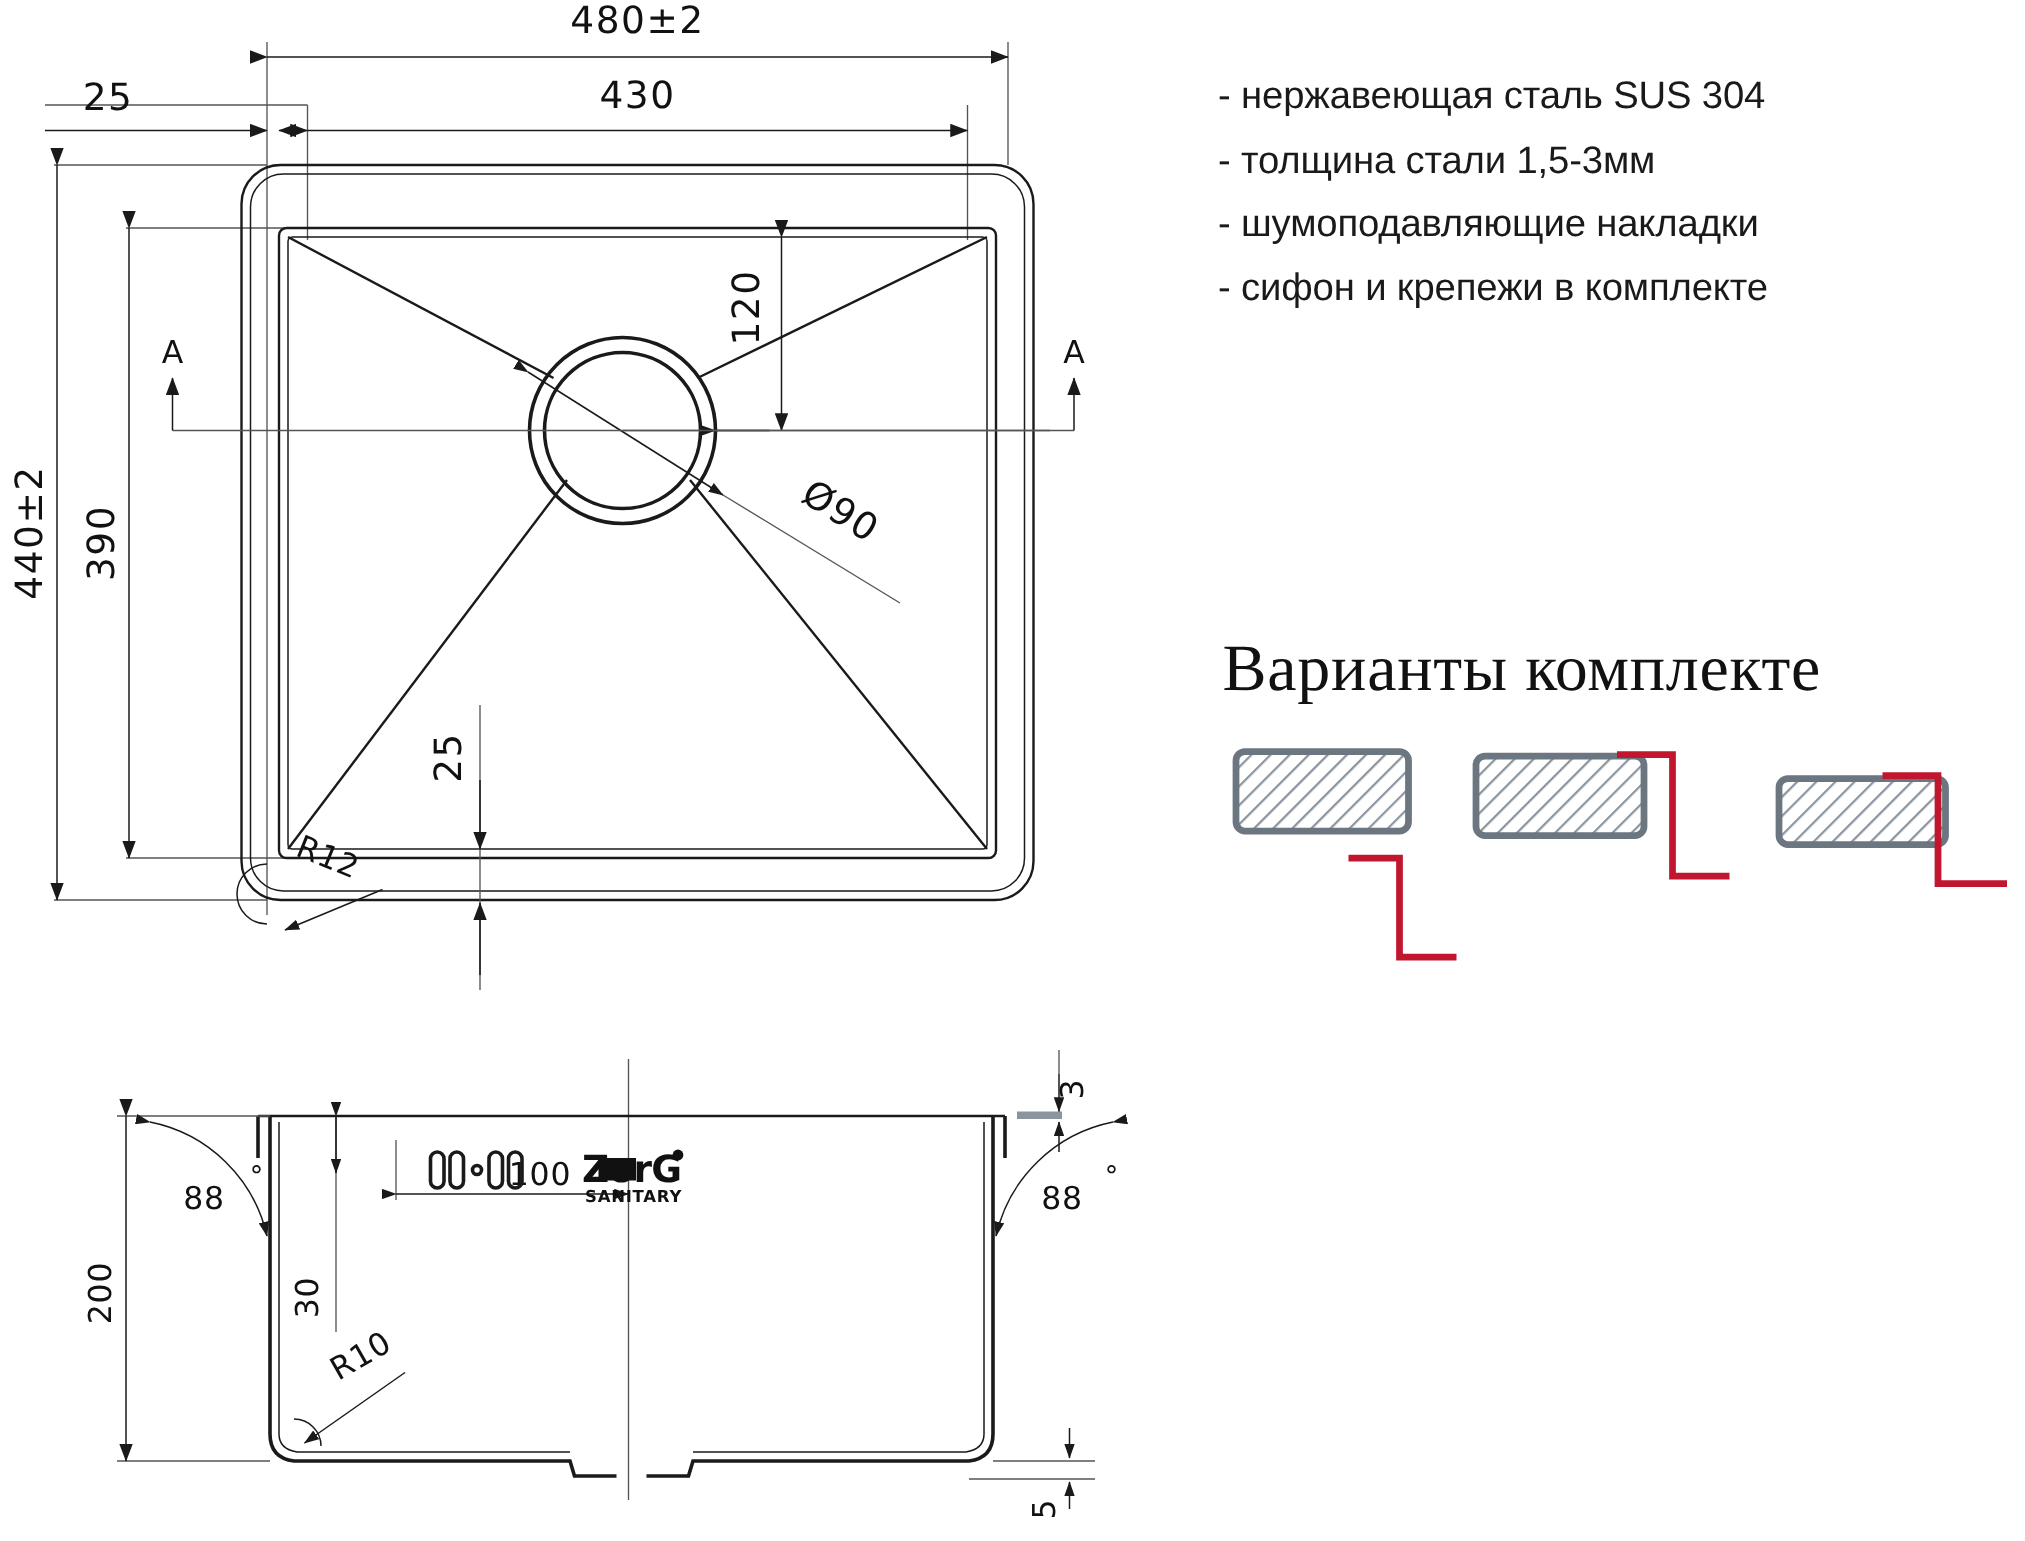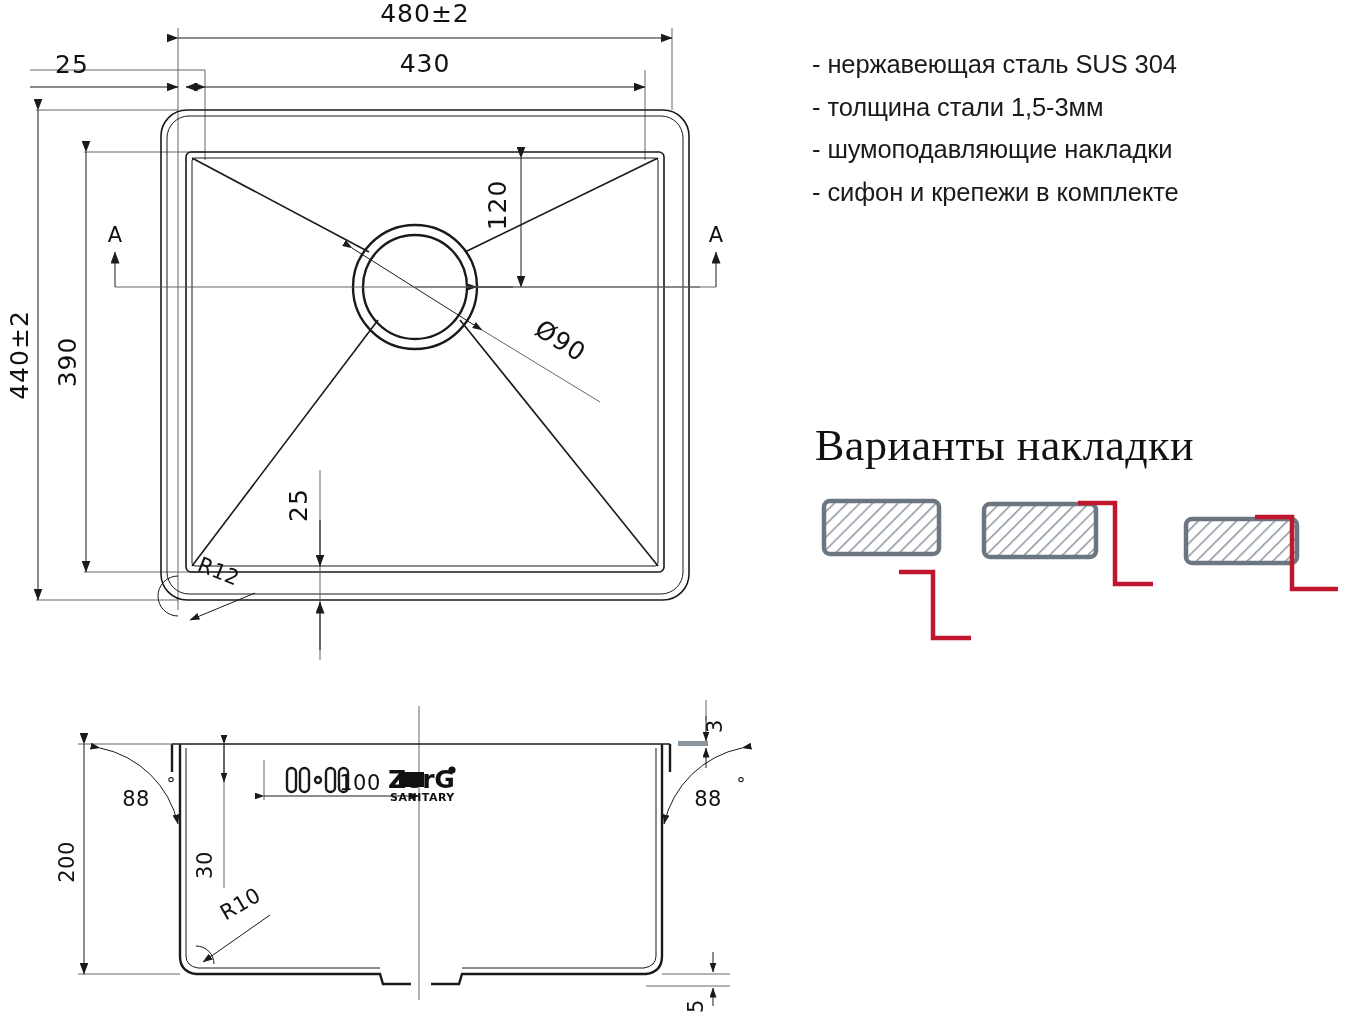--- a/index.html
+++ b/index.html
@@ -95,21 +95,21 @@
 
 <div id="sheet">
 
   <div class="spec-list">
     <div class="spec-item">- нержавеющая сталь SUS 304</div>
     <div class="spec-item">- толщина стали 1,5-3мм</div>
     <div class="spec-item">- шумоподавляющие накладки</div>
     <div class="spec-item">- сифон и крепежи в комплекте</div>
   </div>
 
-  <div class="install-title">Варианты накладки</div>
+  <div class="install-title">Варианты комплекте</div>
 
   <svg class="layer" viewBox="0 0 1350 1027">
     <defs>
       <marker id="ah" markerWidth="12" markerHeight="9" refX="11.5" refY="4.5" orient="auto" markerUnits="userSpaceOnUse">
         <path d="M0,0 L12,4.5 L0,9 Z" fill="#1a1a1a"></path>
       </marker>
       <marker id="ahs" markerWidth="10" markerHeight="7" refX="9.5" refY="3.5" orient="auto" markerUnits="userSpaceOnUse">
         <path d="M0,0 L10,3.5 L0,7 Z" fill="#1a1a1a"></path>
       </marker>
       <pattern id="hatch" width="9" height="9" patternUnits="userSpaceOnUse" patternTransform="rotate(45)">

